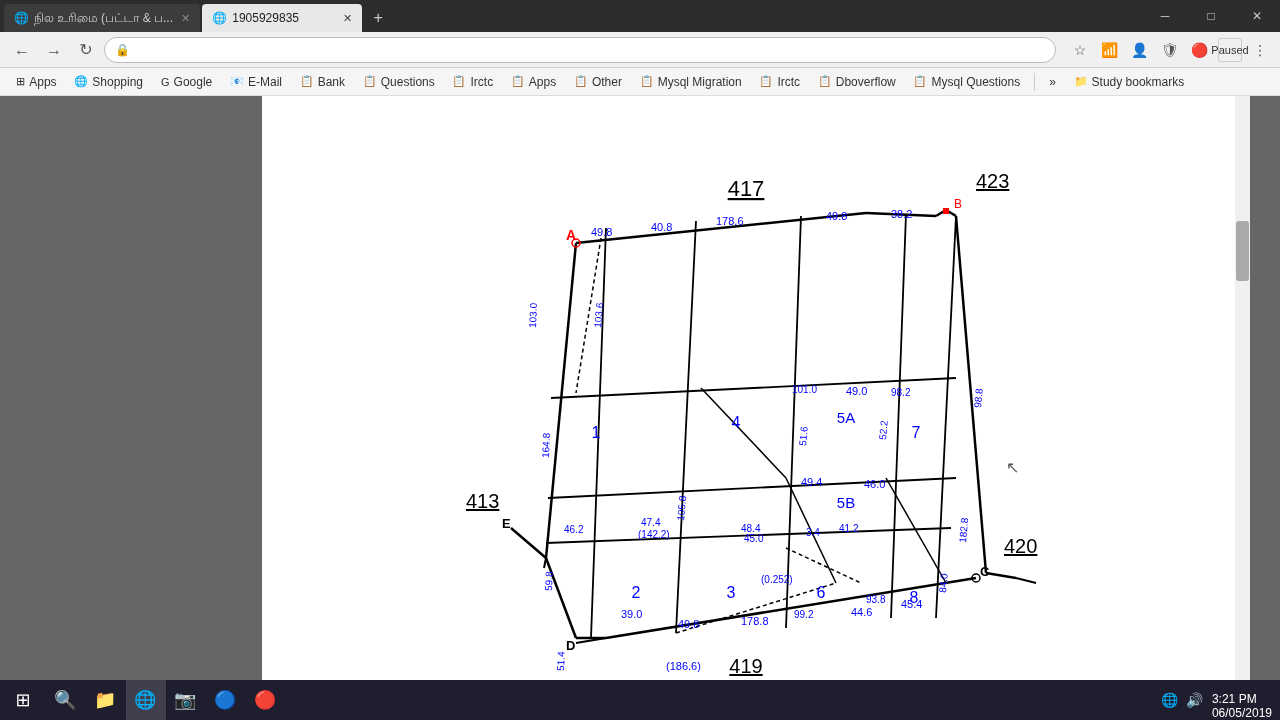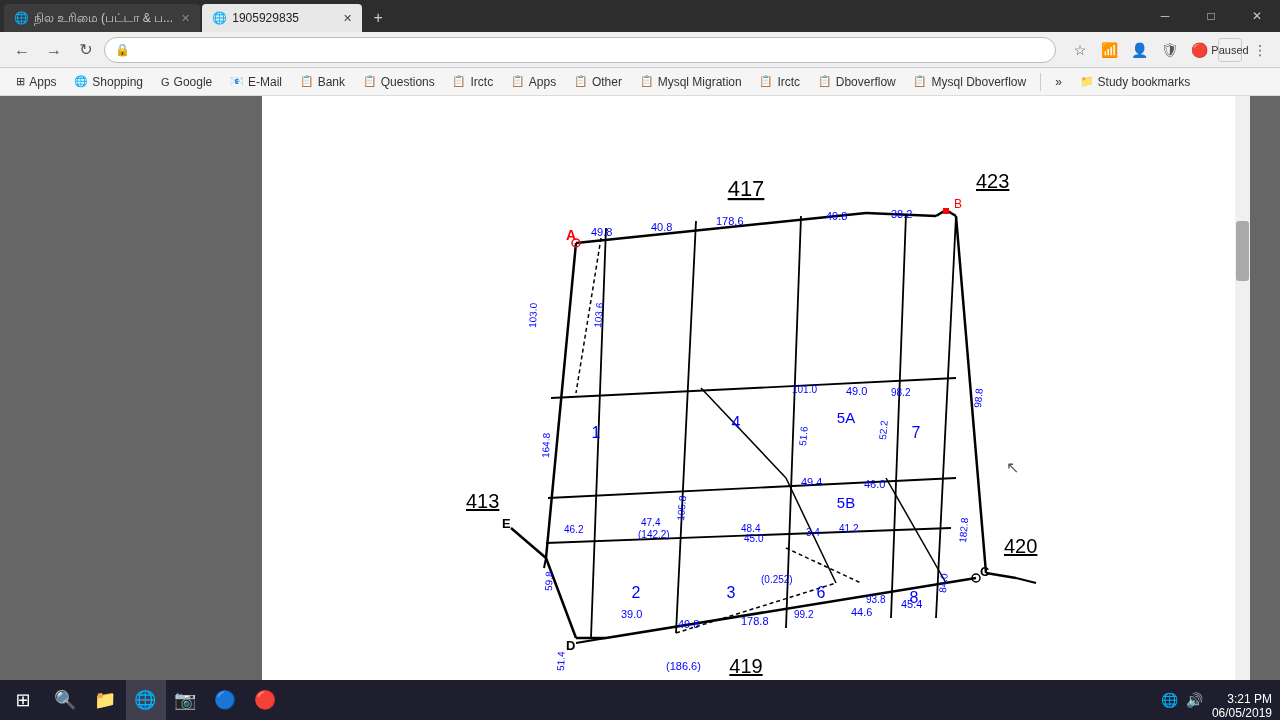--- a/index.html
+++ b/index.html
@@ -172,21 +172,21 @@
     #taskbar-right {
       margin-left: auto;
       display: flex;
       align-items: center;
       padding-right: 8px;
       color: white;
       font-size: 11px;
       gap: 8px;
     }
     .sys-icon { font-size: 14px; color: white; }
-    #clock { text-align: right; margin-top: 12px; }
+    #clock { text-align: left; margin-top: 12px; }
     #time { font-size: 12px; }
     #date { font-size: 12px; }
   </style>
 </head>
 <body>
 
 <div id="titlebar">
   <div id="tabs-area">
 
     <div class="tab">
@@ -271,21 +271,21 @@
   <div class="bm-item">
     <span class="bm-icon">📋</span>
     <span>Irctc</span>
   </div>
   <div class="bm-item">
     <span class="bm-icon">📋</span>
     <span>Dboverflow</span>
   </div>
   <div class="bm-item">
     <span class="bm-icon">📋</span>
-    <span>Mysql Dboverflow</span>
+    <span>Mysql Questions</span>
   </div>
   <div class="bm-sep"></div>
   <div class="bm-item">»</div>
   <div class="bm-item">
     <span class="bm-icon">📁</span>
     <span>Study bookmarks</span>
   </div>
 </div>
 
 <div id="content-area">

